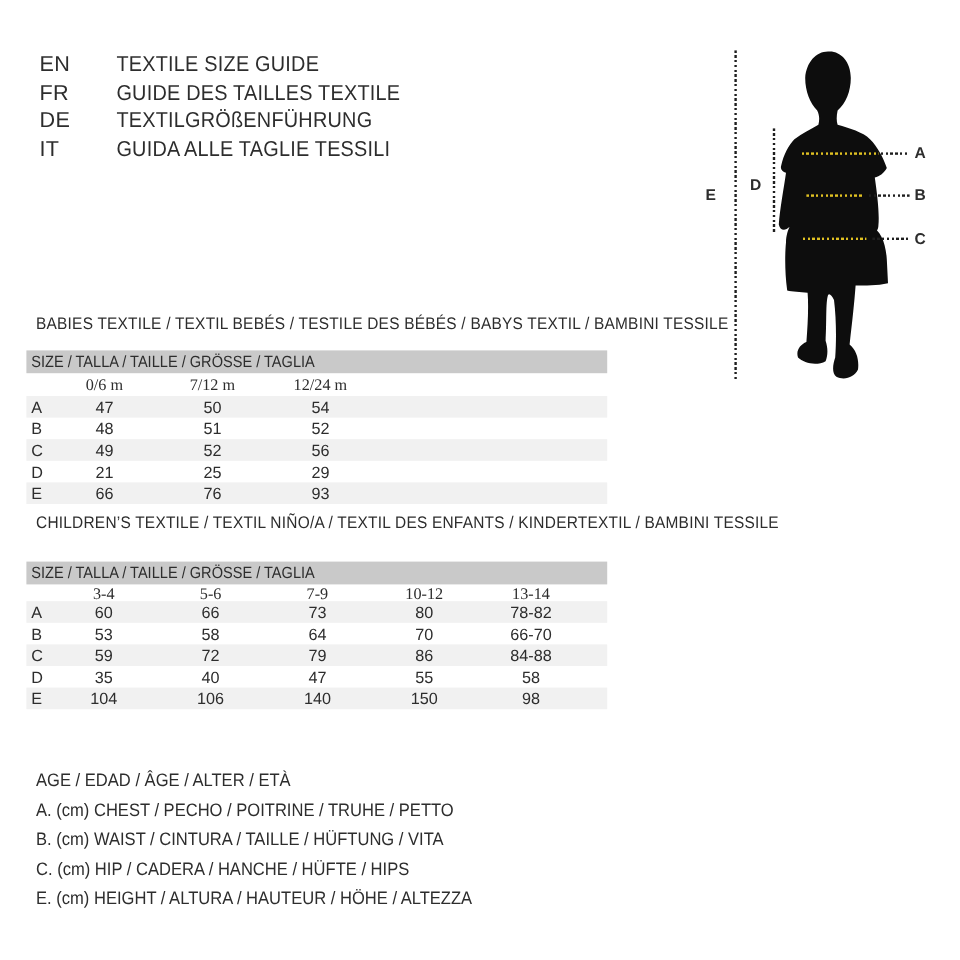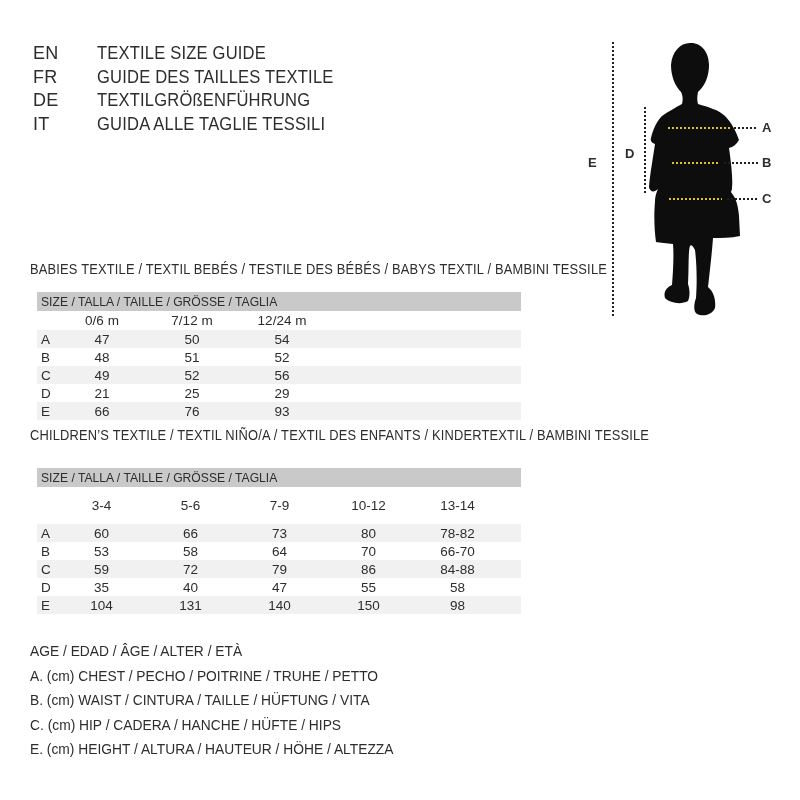--- a/index.html
+++ b/index.html
@@ -19,27 +19,27 @@
   
   .dash-h{position:absolute;height:2px;background:repeating-linear-gradient(90deg,#1f1f1f 0 2px,transparent 2px 4px);}
   .dash-h.yellow{background:repeating-linear-gradient(90deg,#e0c122 0 2px,transparent 2px 4px);}
   .dash-v{position:absolute;width:2px;background:repeating-linear-gradient(180deg,#1f1f1f 0 2px,transparent 2px 4px);}
   .fig-label{position:absolute;font-weight:700;font-size:13px;line-height:16px;}
 
   
   .sec-title{left:30px;font-size:14px;letter-spacing:.2px;}
 
   
-  .table{left:37px;width:484px;font-size:13.5px;}
+  .table{left:22px;width:484px;font-size:13.5px;}
   .tbar{height:19px;line-height:19px;background:#c9c9c9;padding-left:4px;}
   .thead,.trow{display:grid;align-items:center;}
   .babies-grid{grid-template-columns:20px 90px 90px 90px 1fr;}
   .children-grid{grid-template-columns:20px 89px 89px 89px 89px 89px 1fr;}
-  .thead{height:19px;}
-  .thead.tall{height:37px;}
+  .thead{height:19px;font-family:Liberation Serif, serif;}
+  .thead.tall{height:14px;}
   .trow{height:18px;}
   .trow.stripe{background:#f1f1f1;}
   .tlabel{padding-left:4px;}
   .tcell{text-align:center;}
 
   
   .legend{left:30px;top:639px;font-size:15px;line-height:24.5px;}
 </style>
 </head>
 <body>
@@ -225,21 +225,21 @@
     <span class="tcell">35</span>
     <span class="tcell">40</span>
     <span class="tcell">47</span>
     <span class="tcell">55</span>
     <span class="tcell">58</span>
     <span></span>
   </div>
   <div class="trow stripe children-grid">
     <span class="tlabel">E</span>
     <span class="tcell">104</span>
-    <span class="tcell">131</span>
+    <span class="tcell">106</span>
     <span class="tcell">140</span>
     <span class="tcell">150</span>
     <span class="tcell">98</span>
     <span></span>
   </div>
 </div>
 
 <div class="abs legend">
   <div><span class="cx">AGE / EDAD / ÂGE / ALTER / ETÀ</span></div>
   <div><span class="cx">A. (cm) CHEST / PECHO / POITRINE / TRUHE / PETTO</span></div>

